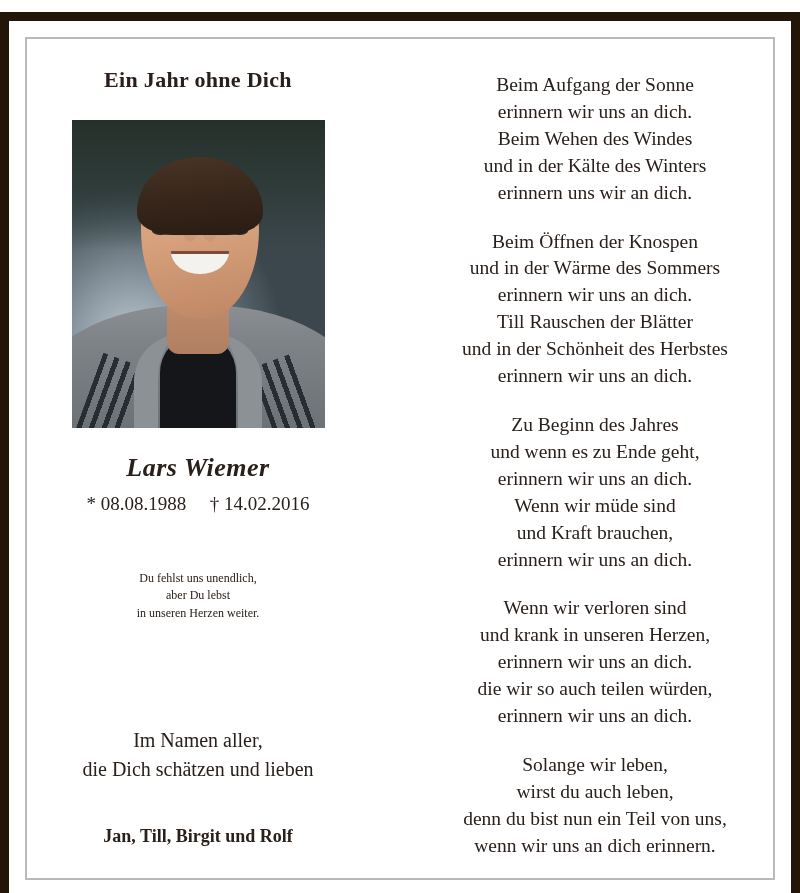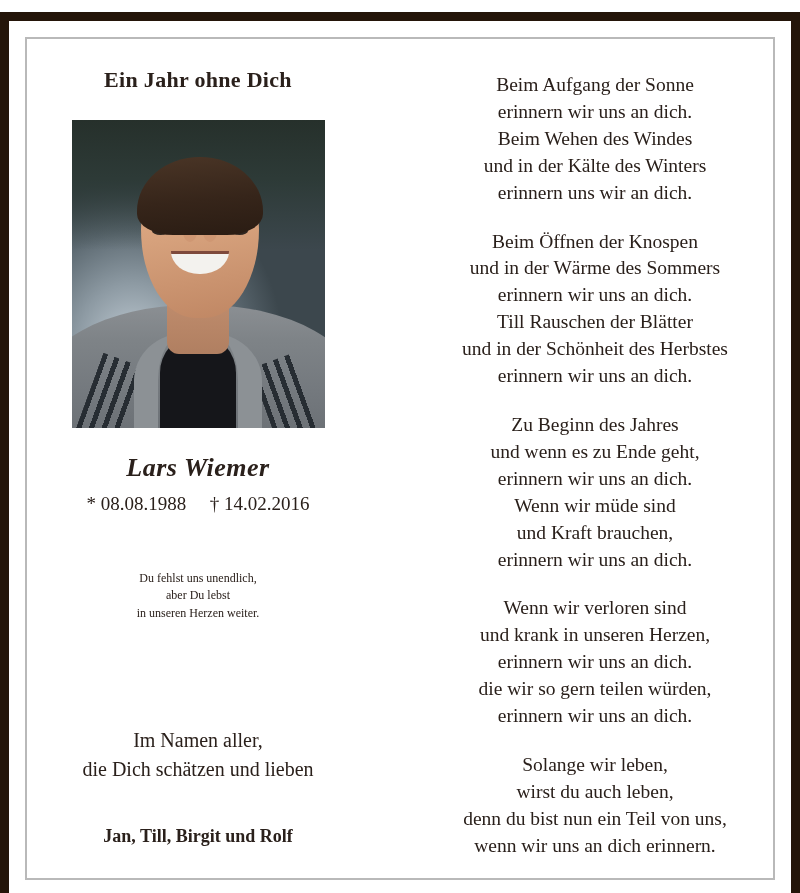--- a/index.html
+++ b/index.html
@@ -346,21 +346,21 @@
         <div>erinnern wir uns an dich.</div>
         <div>Wenn wir müde sind</div>
         <div>und Kraft brauchen,</div>
         <div>erinnern wir uns an dich.</div>
       </div>
 
       <div class="stanza">
         <div>Wenn wir verloren sind</div>
         <div>und krank in unseren Herzen,</div>
         <div>erinnern wir uns an dich.</div>
-        <div>die wir so gern teilen würden,</div>
+        <div>die wir so auch teilen würden,</div>
         <div>erinnern wir uns an dich.</div>
       </div>
 
       <div class="stanza">
         <div>Solange wir leben,</div>
         <div>wirst du auch leben,</div>
         <div>denn du bist nun ein Teil von uns,</div>
         <div>wenn wir uns an dich erinnern.</div>
       </div>
 

